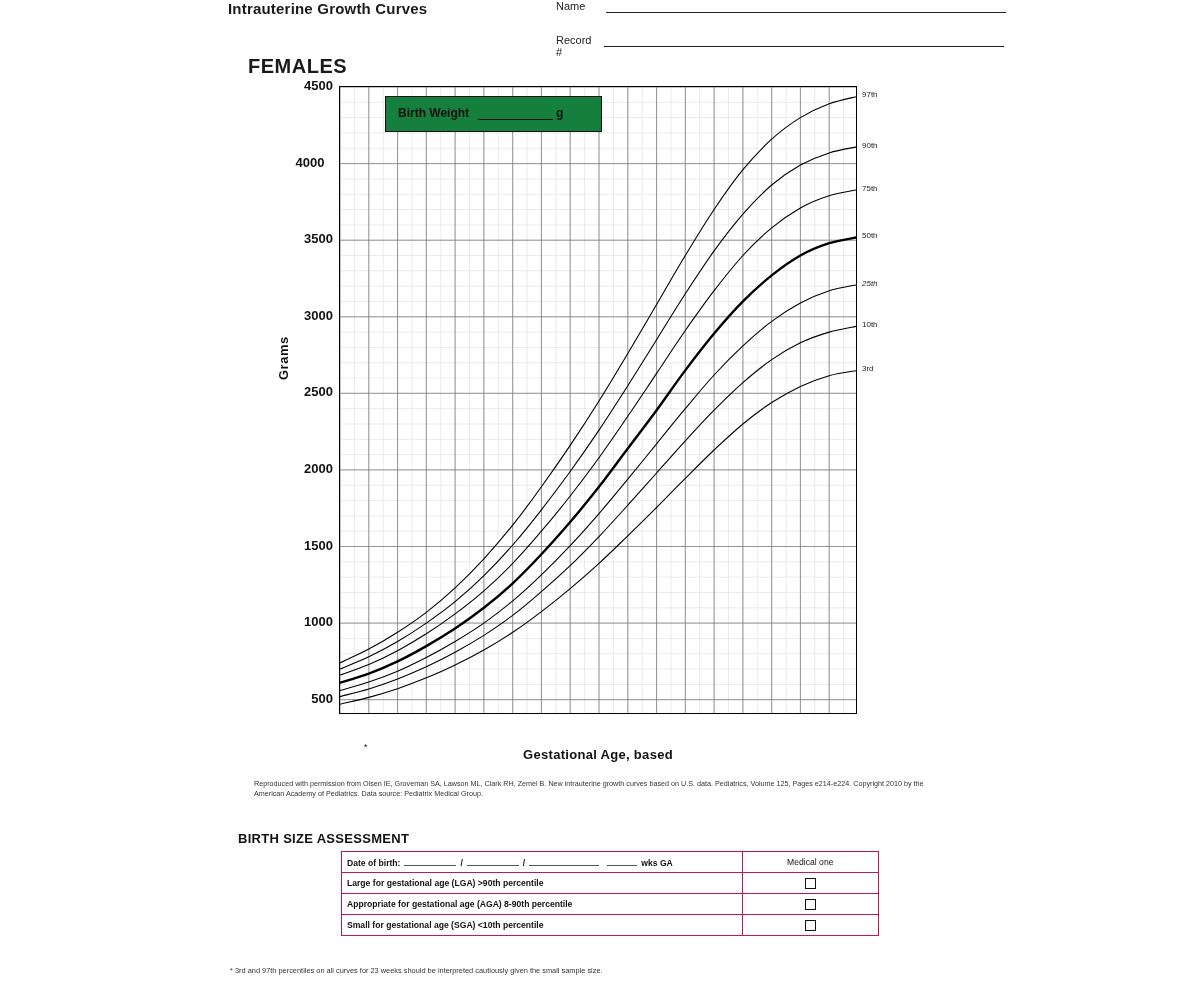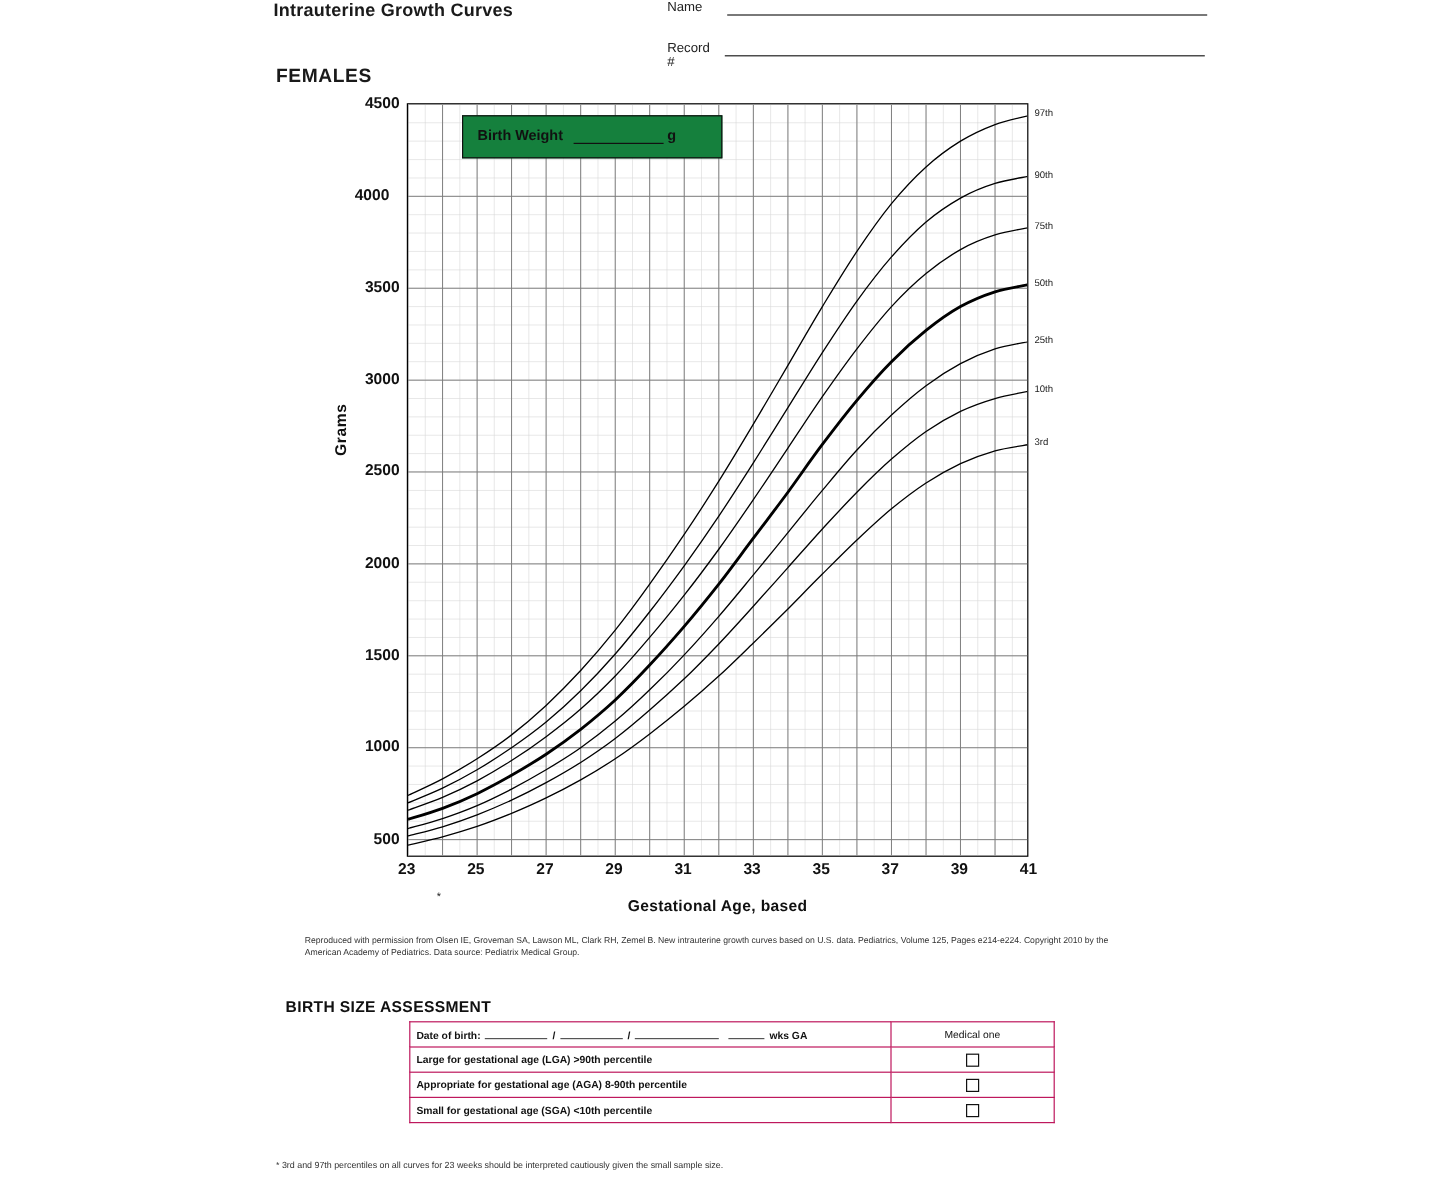--- a/index.html
+++ b/index.html
@@ -20,22 +20,22 @@
   }
   .field{position:absolute;font-size:11px;color:#222;}
   .field .lbl{position:absolute;left:0;top:0;}
   .field .rule{position:absolute;left:50px;top:12px;border-bottom:1.3px solid #222;}
   .f-name{left:556px;top:0px;}
   .f-name .rule{width:400px;}
   .f-rec{left:556px;top:34px;}
   .f-rec .rule{width:400px;left:48px;}
 
   .sex-label{
-    position:absolute;left:230px;top:55px;
-    font-size:16px;font-weight:bold;letter-spacing:.5px;color:#1a1a1a;
+    position:absolute;left:248px;top:55px;
+    font-size:20px;font-weight:bold;letter-spacing:.5px;color:#1a1a1a;
   }
 
   
   .chart-wrap{position:absolute;left:339px;top:86px;width:518px;height:628px;}
   .plot{
     position:absolute;left:0;top:0;width:518px;height:628px;
     border:1.4px solid #000;
     background:#fff;
     box-sizing:border-box;
     overflow:hidden;
@@ -267,37 +267,25 @@
     <span class="bw-text">Birth Weight</span>
     <span class="bw-line"></span>
     <span class="bw-unit">g</span>
   </div>
 
   <div class="pct-labels" id="pctlabels">
       <div class="pct-lab" style="top: 4.19024px;">97th</div>
       <div class="pct-lab" style="top: 54.7366px;">90th</div>
       <div class="pct-lab" style="top: 97.6244px;">75th</div>
       <div class="pct-lab" style="top: 145.107px;">50th</div>
-      <div class="pct-lab" style="top: 192.59px;">25th</div>
+      <div class="pct-lab" style="top: 192.59px; font-style: italic;">25th</div>
       <div class="pct-lab" style="top: 233.946px;">10th</div>
       <div class="pct-lab" style="top: 278.366px;">3rd</div>
     </div>
 
-  <div class="x-ticks" id="xticks">
-      <div class="x-tick" style="left: -17px;">23</div>
-      <div class="x-tick" style="left: 40.5556px;">25</div>
-      <div class="x-tick" style="left: 98.1111px;">27</div>
-      <div class="x-tick" style="left: 155.667px;">29</div>
-      <div class="x-tick" style="left: 213.222px;">31</div>
-      <div class="x-tick" style="left: 270.778px;">33</div>
-      <div class="x-tick" style="left: 328.333px;">35</div>
-      <div class="x-tick" style="left: 385.889px;">37</div>
-      <div class="x-tick" style="left: 443.444px;">39</div>
-      <div class="x-tick" style="left: 501px;">41</div>
-    </div>
   <div class="tiny-dot">*</div>
   <div class="x-axis-title">Gestational Age, based</div>
 
   <div class="footnote-src">Reproduced with permission from Olsen IE, Groveman SA, Lawson ML, Clark RH, Zemel B. New intrauterine growth curves based on U.S. data. Pediatrics, Volume 125, Pages e214-e224. Copyright 2010 by the American Academy of Pediatrics. Data source: Pediatrix Medical Group.</div>
 
   <div class="bsa-title">BIRTH SIZE ASSESSMENT</div>
   <table class="bsa">
     <tbody id="bsabody">
         <tr>
           <td class="rowlabel dob-row"><span>Date of birth:</span><span class="dobline" style="width:52px;margin:0 4px"></span>/<span class="dobline" style="width:52px;margin:0 4px"></span>/<span class="dobline" style="width:70px;margin:0 4px"></span><span class="dobline" style="width:30px;margin:0 4px"></span><span>wks GA</span></td>

